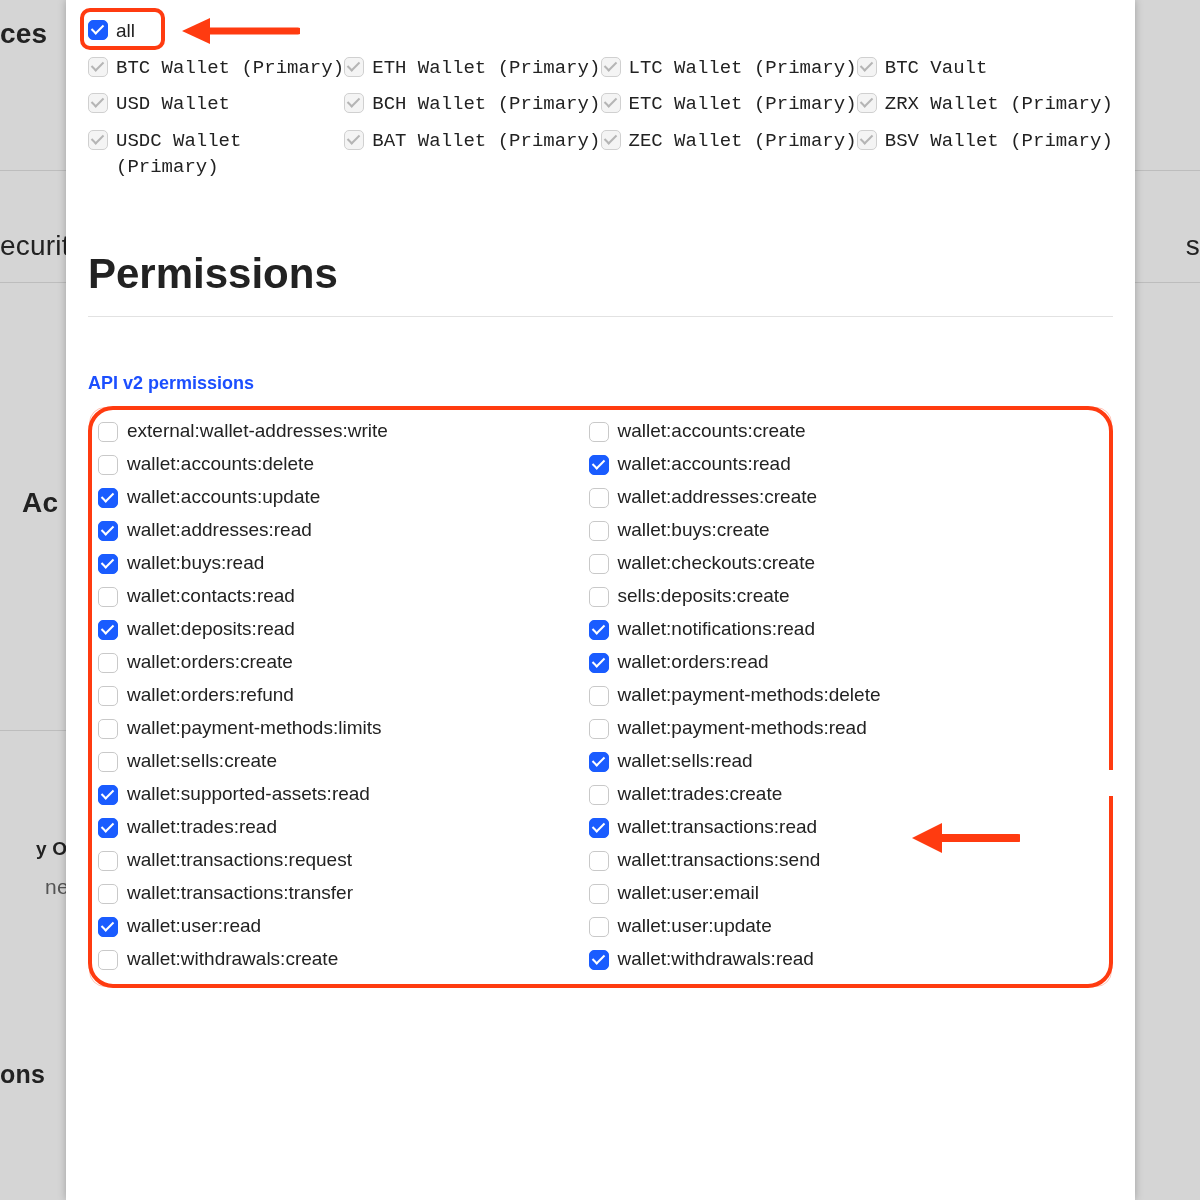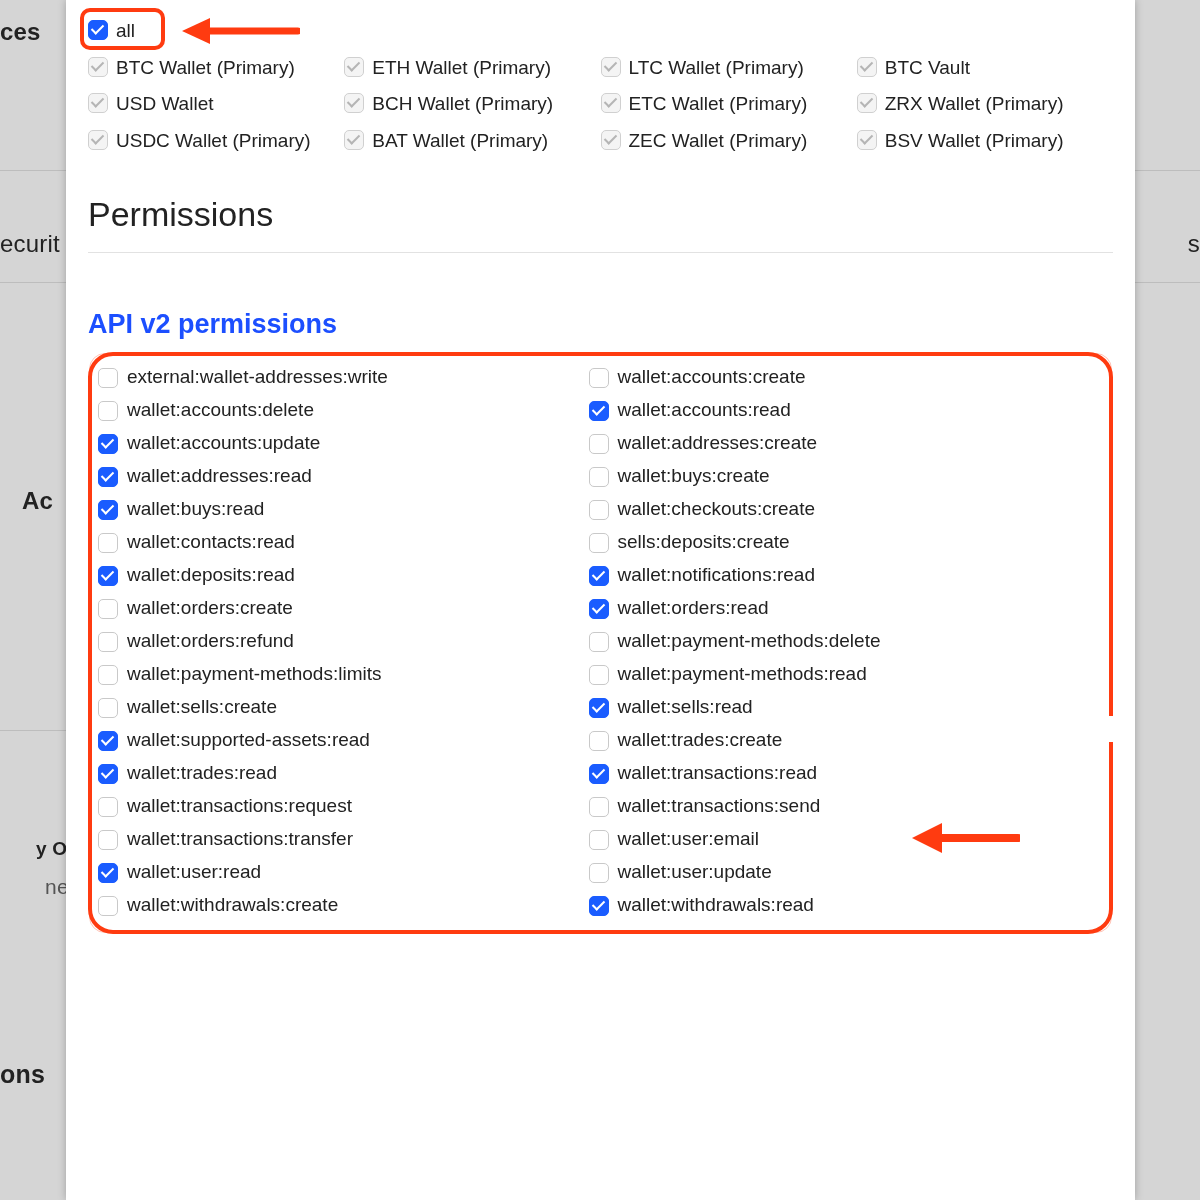--- a/index.html
+++ b/index.html
@@ -7,40 +7,41 @@
     font-family: -apple-system, BlinkMacSystemFont, "Segoe UI", Helvetica, Arial, sans-serif;
     background: #d5d5d5;
     width: 1200px;
     height: 1200px;
     overflow: hidden;
     position: relative;
   }
   .bg-text {
     position: absolute;
     color: #222;
-    font-size: 24px;
+    font-size: 28px;
     letter-spacing: 0.2px;
   }
   .modal {
     position: absolute;
     left: 66px;
     right: 65px;
     top: 0;
     bottom: 0;
     background: #fff;
     padding: 18px 22px 0 22px;
     box-shadow: 0 0 8px rgba(0,0,0,0.25);
   }
   .accounts-section { margin-bottom: 30px; }
   .accounts-grid {
     display: grid;
     grid-template-columns: repeat(4, 1fr);
     column-gap: 0;
     row-gap: 10px;
     align-items: start;
+    font-family: Liberation Mono, monospace;
   }
   .acc-item {
     display: flex;
     align-items: flex-start;
     gap: 8px;
     font-size: 19px;
     color: #222;
     line-height: 1.4;
   }
   .cb {
@@ -78,34 +79,34 @@
     position: absolute;
     left: 5px;
     top: 1px;
     width: 5px;
     height: 10px;
     border: solid #b5b5b5;
     border-width: 0 2.5px 2.5px 0;
     transform: rotate(45deg);
   }
   .perm-heading {
-    font-size: 34px;
-    font-weight: 400;
+    font-size: 42px;
+    font-weight: 700;
     color: #222;
-    margin: 41px 0 18px 0;
+    margin: 69px 0 18px 0;
   }
   hr.divider {
     border: none;
     border-top: 1px solid #e2e2e2;
     margin: 0 0 56px 0;
   }
   .api-heading {
     color: #1c4fff;
     font-weight: 700;
-    font-size: 27px;
+    font-size: 18px;
     margin-bottom: 12px;
   }
   .perm-box {
     border: 4px solid #ff3b10;
     border-radius: 25px;
     padding: 10px 40px 14px 6px;
     position: relative;
   }
   .perm-box::before {
     content: "";

